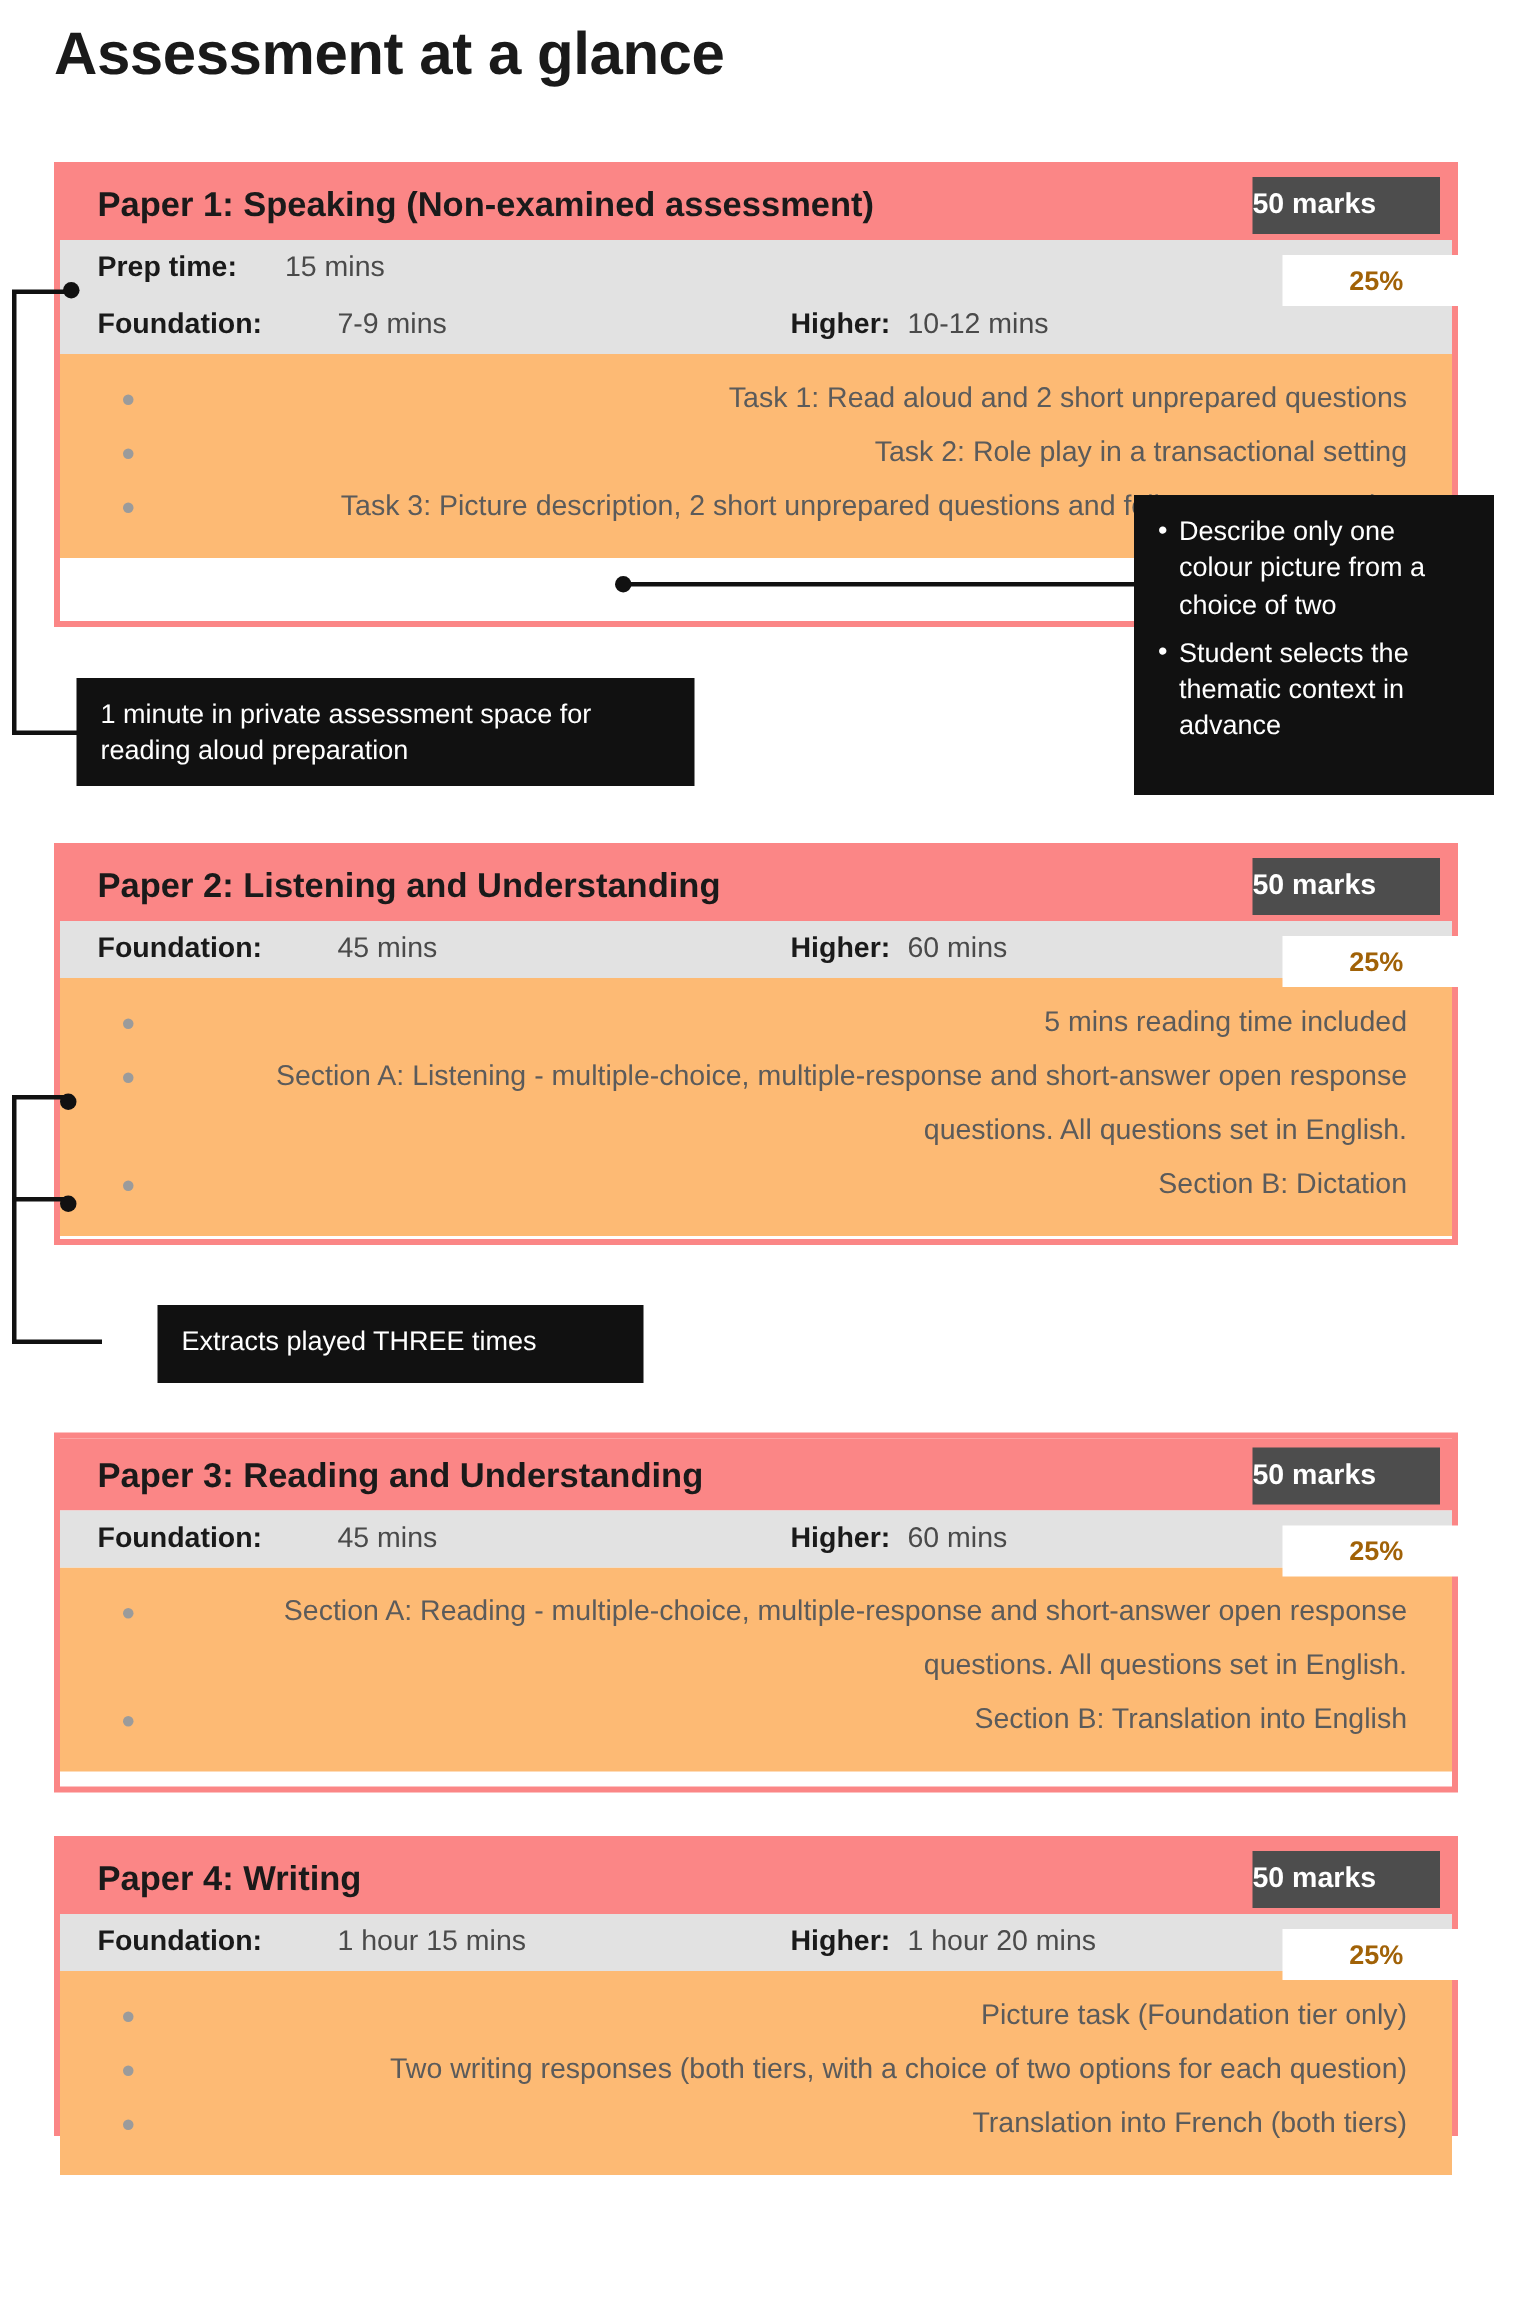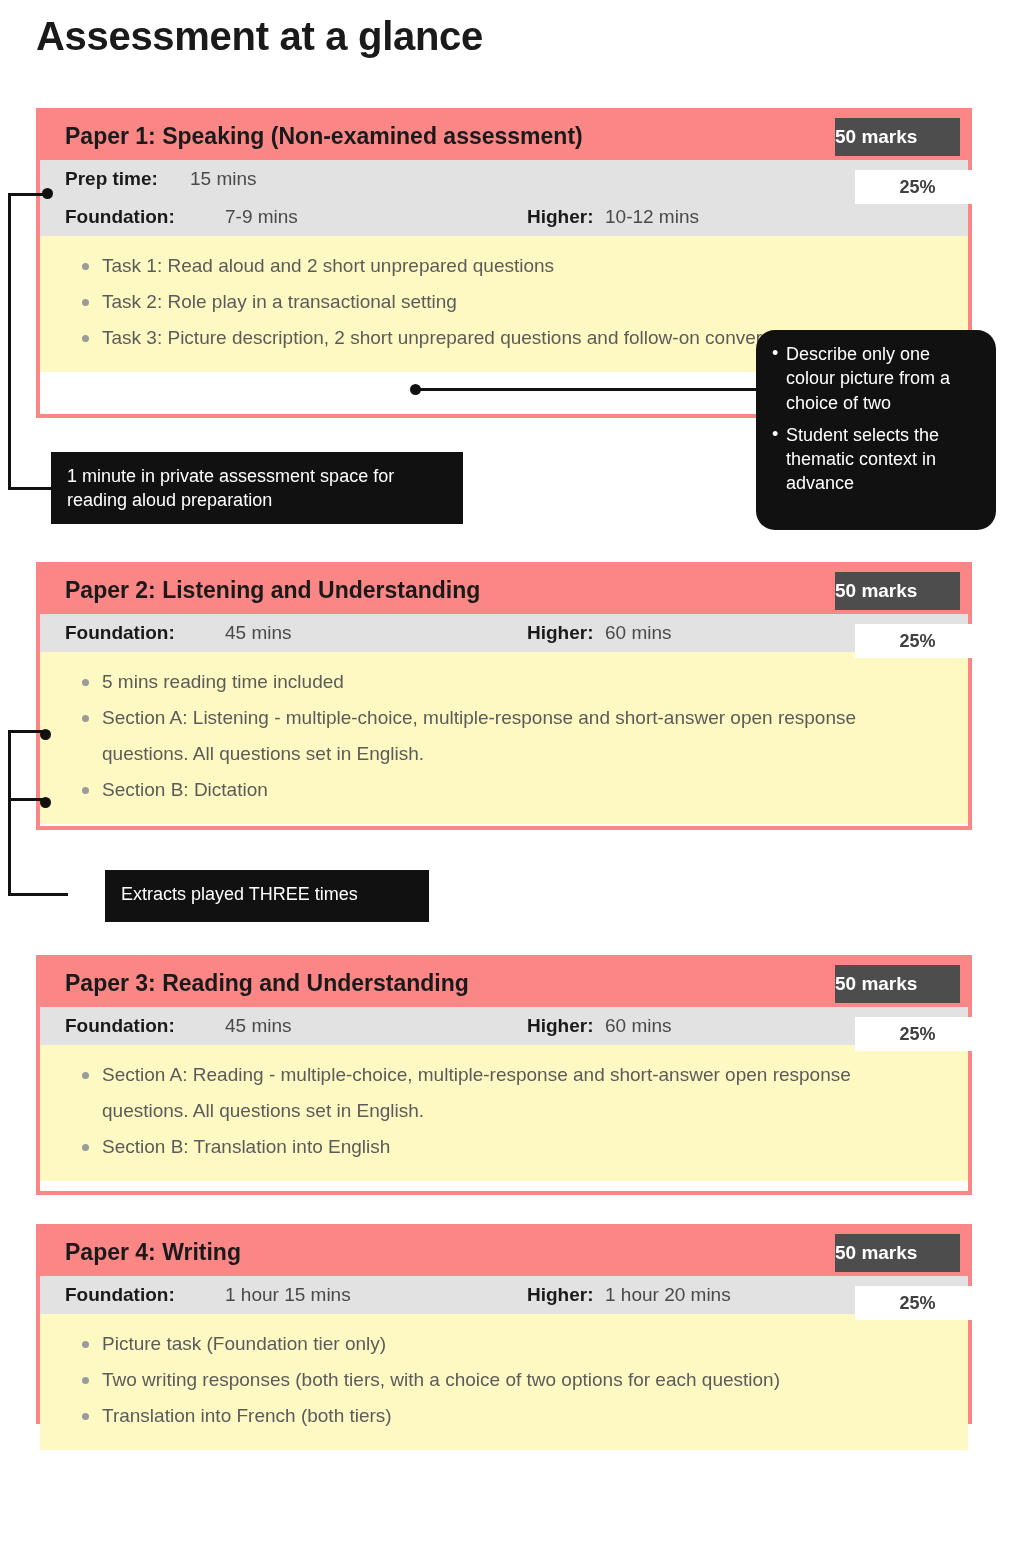--- a/index.html
+++ b/index.html
@@ -61,21 +61,21 @@
     text-align: left;
     line-height: 38px;
   }
   .percent {
     position: absolute;
     right: 8px;
     top: 50px;
     width: 125px;
     height: 34px;
     background: #ffffff;
-    color: #404040;
+    color: #a16207;
     font-size: 18px;
     font-weight: bold;
     text-align: center;
     line-height: 34px;
     z-index: 4;
   }
   .timerow {
     background: #e2e2e2;
     position: relative;
     font-size: 19px;
@@ -89,21 +89,22 @@
   .timerow .lab {
     position: absolute;
     font-weight: bold;
     color: #1a1a1a;
   }
   .timerow .val { position: absolute; }
   .col-a-lab { left: 25px; }
   .col-b-lab { left: 487px; }
   .bullets {
     padding: 12px 0 16px 0;
-    background: #fef9c3;
+    background: #fdba74;
+    text-align: right;
   }
   .bullets li {
     list-style: none;
     position: relative;
     font-size: 19px;
     color: #5b5b5b;
     line-height: 1.9;
     padding-left: 62px;
     padding-right: 30px;
   }
@@ -196,21 +197,21 @@
 </div>
 <div class="dot" style="left:42px; top:188px;"></div>
 <div class="callout" style="left:51px; top:452px; width:412px; height:72px;">
   <span>1 minute in private assessment space for reading aloud preparation</span>
 </div>
 
 <div class="connector">
   <div class="hline" style="left:416px; top:388px; width:344px;"></div>
 </div>
 <div class="dot" style="left:410px; top:384px;"></div>
-<div class="callout" style="left:756px; top:330px; width:240px; height:200px;border-radius:19px;">
+<div class="callout" style="left:756px; top:330px; width:240px; height:200px;">
   <ul>
     <li>Describe only one colour picture from a choice of two</li>
     <li>Student selects the thematic context in advance</li>
   </ul>
 </div>
 
 <div class="paper" style="top:562px; height:268px;">
   <div class="paper-header">
     <div class="ptitle">
       <b>Paper 2: Listening and Understanding</b>

